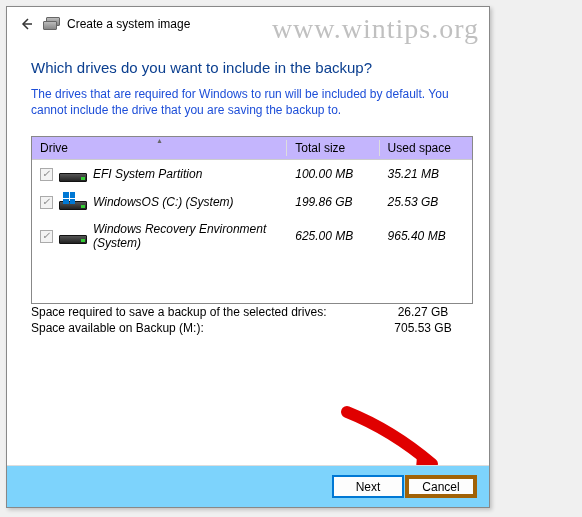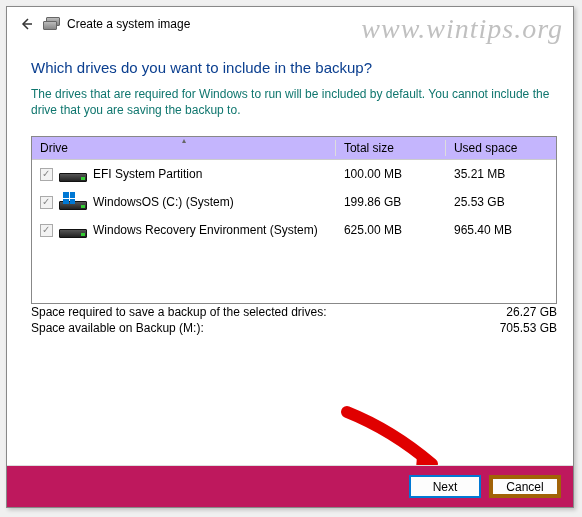--- a/index.html
+++ b/index.html
@@ -8,21 +8,21 @@
     font-size: 12px;
     background: #f0f0f0;
     width: 582px;
     height: 517px;
     position: relative;
     overflow: hidden;
   }
   .outer-frame {
     position: absolute;
     top: 6px; left: 6px;
-    width: 568px; height: 502px;
+    width: 484px; height: 502px;
     background: #fff;
     border: 1px solid #888;
     box-shadow: 2px 2px 4px rgba(0,0,0,0.2);
   }
   .titlebar {
     height: 34px;
     display: flex;
     align-items: center;
     padding: 0 8px;
     background: #fff;
@@ -47,36 +47,35 @@
   }
   .title-icon .d1 { top: 6px; left: 0; }
   .title-icon .d2 { top: 2px; left: 3px; }
   .title-text { font-size: 12px; color: #000; }
   .watermark {
     position: absolute;
     top: 6px; right: 10px;
     font-family: Georgia, "Times New Roman", serif;
     font-size: 28px;
     color: rgba(140,140,140,0.55);
-    font-style: italic;
     letter-spacing: 1px;
     pointer-events: none;
     text-shadow: 0 1px 1px rgba(255,255,255,0.6);
   }
   .content {
     padding: 10px 16px 0 24px;
   }
   .heading {
     color: #0a3e8f;
     font-size: 15px;
     font-weight: 400;
     margin: 8px 0 10px 0;
   }
   .desc {
-    color: #0f766e;
+    color: #1d4ed8;
     font-size: 12px;
     line-height: 1.35;
     margin-bottom: 18px;
   }
   .saving-line {
     font-size: 12px;
     margin-bottom: 4px;
   }
   .table-wrap {
     border: 1px solid #888;
@@ -105,20 +104,21 @@
   .sort-ind {
     position: absolute;
     left: 50%; top: -1px;
     transform: translateX(-50%);
     font-size: 8px;
     color: #666;
   }
   tbody td {
     padding: 6px 8px;
     vertical-align: middle;
+    font-style: italic;
   }
   .drive-cell {
     display: flex;
     align-items: center;
     gap: 6px;
   }
   .cb {
     width: 13px; height: 13px;
     border: 1px solid #aaa;
     background: #f3f3f3;
@@ -162,32 +162,32 @@
   .col-size { width: 21%; }
   .col-used { width: 21%; }
   .summary {
     font-size: 12px;
   }
   .summary-row {
     display: flex;
     justify-content: space-between;
     padding: 1px 0;
   }
-  .summary-row .val { width: 100px; text-align: right; }
+  .summary-row .val { width: 100px; text-align: center; }
   .footer {
     position: absolute;
     left: 0; right: 0; bottom: 0;
     height: 42px;
     border-top: 1px solid #ddd;
-    background: #be185d;
+    background: #7dd3fc;
     display: flex;
     align-items: center;
     justify-content: flex-end;
     padding: 0 12px;
-    gap: 8px;
+    gap: 1px;
   }
   .btn {
     min-width: 72px;
     height: 23px;
     border: 4px solid #a16207;
     background: #fdfdfd;
     font-size: 12px;
     cursor: pointer;
     padding: 0 12px;
   }

